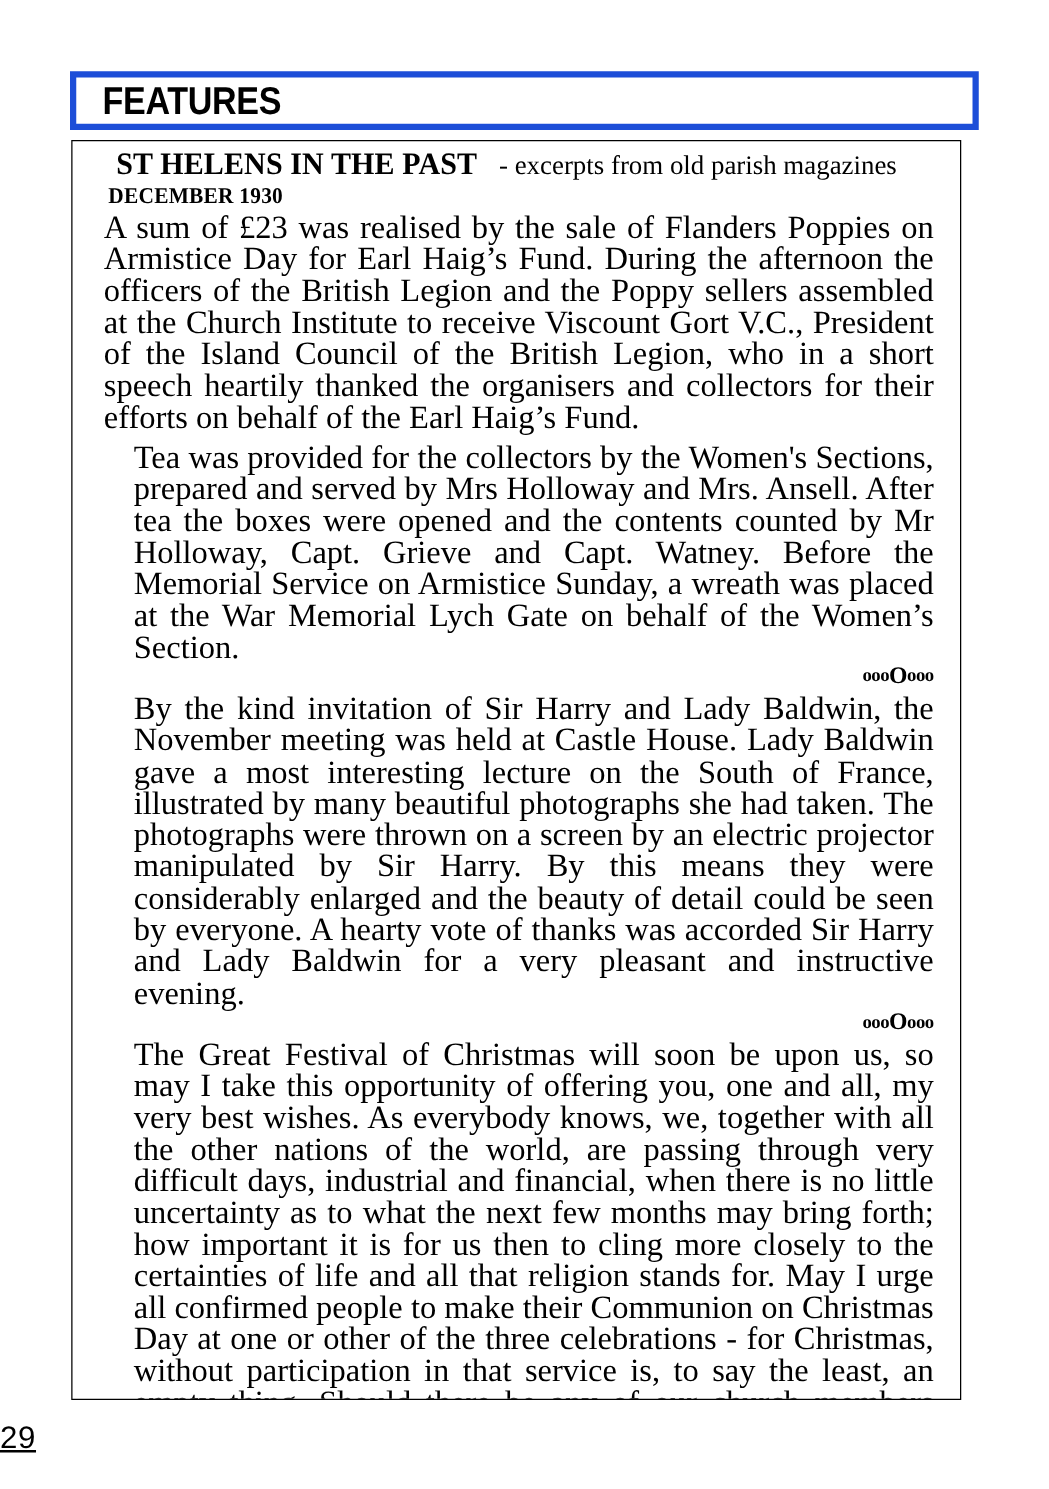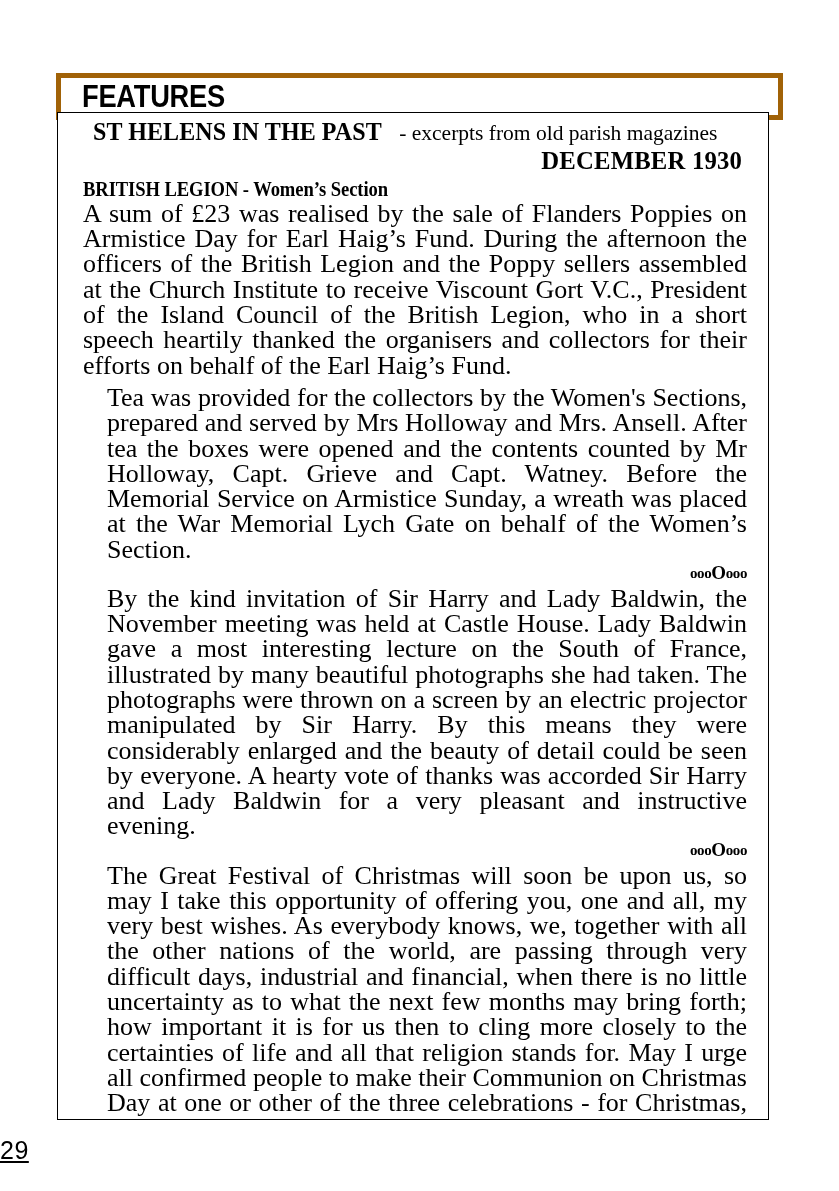--- a/index.html
+++ b/index.html
@@ -22,24 +22,24 @@
     left: 0;
     top: 0;
     width: 839px;
     height: 1191px;
   }
 
   
   .features-banner {
     position: absolute;
     left: 56px;
-    top: 73px;
+    top: 57px;
     width: 727px;
     height: 47px;
-    border: 5px solid #a16207;
+    border: 5px solid #1d4ed8;
     box-sizing: border-box;
     background: #ffffff;
   }
   .features-title {
     position: absolute;
     left: 21px;
     top: 50%;
     transform: translateY(-52%);
     font-family: "Liberation Sans", "DejaVu Sans", sans-serif;
     font-weight: bold;
@@ -90,24 +90,24 @@
   }
   .headline-sub {
     font-family: "Liberation Serif", "DejaVu Serif", serif;
     font-weight: normal;
     font-size: 21.5px;
     letter-spacing: 0px;
   }
 
   
   .date-line {
-    text-align: right;
-    font-family: "Liberation Serif", "DejaVu Serif", serif;
-    font-weight: bold;
-    font-size: 26px;
+    text-align: left;
+    font-family: "Liberation Serif", "DejaVu Serif", serif;
+    font-weight: bold;
+    font-size: 18px;
     letter-spacing: 0.2px;
     margin: 1px 0 2px 0;
     line-height: 1.1;
   }
   .date-line .dl-inner {
     display: inline-block;
     transform: scaleX(0.95);
   }
 
   
@@ -192,21 +192,20 @@
 
   <div class="article-box">
     <div class="article-inner">
 
       <div class="headline-row">
         <span class="headline-main">ST HELENS IN THE PAST</span><span class="headline-sub"> - excerpts from old parish magazines</span>
       </div>
 
       <div class="date-line"><span class="dl-inner">DECEMBER 1930</span></div>
 
-      <div class="section-heading"><span class="sh-inner">BRITISH LEGION - Women’s Section</span></div>
       <p class="body-par">A sum of £23 was realised by the sale of Flanders Poppies on Armistice Day for Earl Haig’s Fund. During the afternoon the officers of the British Legion and the Poppy sellers assembled at the Church Institute to receive Viscount Gort V.C., President of the Island Council of the British Legion, who in a short speech heartily thanked the organisers and collectors for their efforts on behalf of the Earl Haig’s Fund.</p>
       <p class="body-par tight">Tea was provided for the collectors by the Women's Sections, prepared and served by Mrs Holloway and Mrs. Ansell. After tea the boxes were opened and the contents counted by Mr Holloway, Capt. Grieve and Capt. Watney. Before the Memorial Service on Armistice Sunday, a wreath was placed at the War Memorial Lych Gate on behalf of the Women’s Section.</p>
 
       <div class="ornament"><span>ooo</span><span class="big">O</span><span>ooo</span></div>
 
       <p class="body-par tight">By the kind invitation of Sir Harry and Lady Baldwin, the November meeting was held at Castle House. Lady Baldwin gave a most interesting lecture on the South of France, illustrated by many beautiful photographs she had taken. The photographs were thrown on a screen by an electric projector manipulated by Sir Harry. By this means they were considerably enlarged and the beauty of detail could be seen by everyone. A hearty vote of thanks was accorded Sir Harry and Lady Baldwin for a very pleasant and instructive evening.</p>
 
       <div class="ornament"><span>ooo</span><span class="big">O</span><span>ooo</span></div>
 
       <p class="body-par tight">The Great Festival of Christmas will soon be upon us, so may I take this opportunity of offering you, one and all, my very best wishes. As everybody knows, we, together with all the other nations of the world, are passing through very difficult days, industrial and financial, when there is no little uncertainty as to what the next few months may bring forth; how important it is for us then to cling more closely to the certainties of life and all that religion stands for. May I urge all confirmed people to make their Communion on Christmas Day at one or other of the three celebrations - for Christmas, without participation in that service is, to say the least, an empty thing. Should there be any of our church members debarred by chronic illness or infirmity from coming to church at the usual times, I shall of course be only too pleased to arrange other times during Christmas week, either in the Mission Church or in their own homes.</p>

